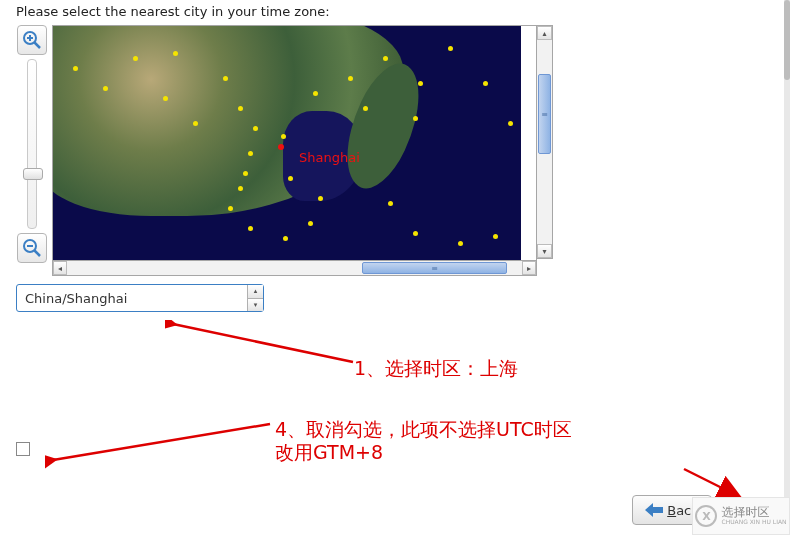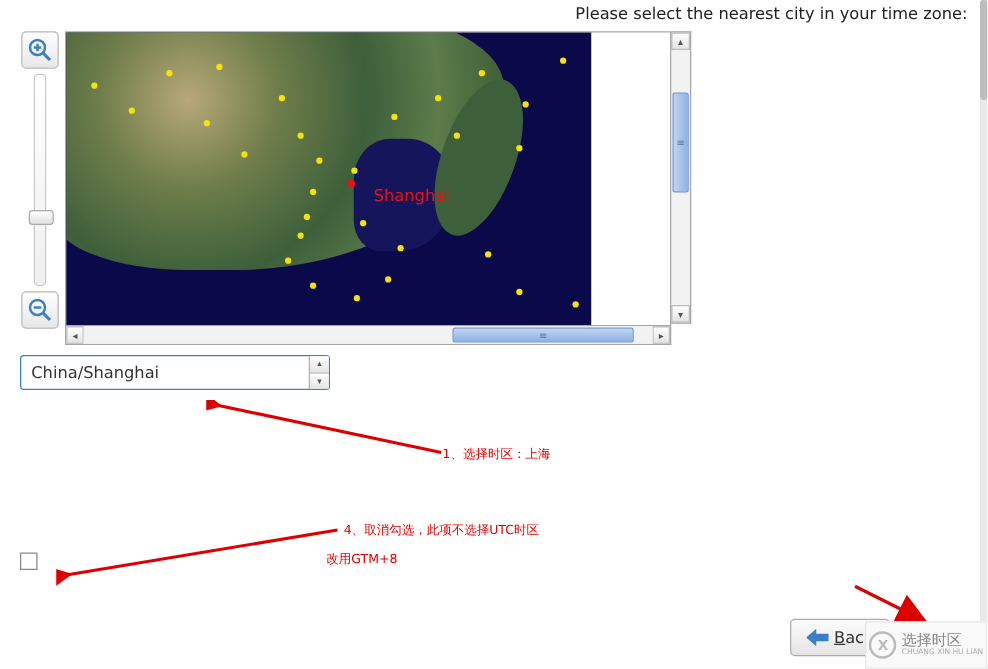--- a/index.html
+++ b/index.html
@@ -1,34 +1,34 @@
 <!DOCTYPE html>
 <html><head>
   <meta charset="utf-8">
   <style>
     * { margin: 0; padding: 0; box-sizing: border-box; }
     body { font-family: "DejaVu Sans", Arial, sans-serif; font-size: 13px; color: #333; width: 790px; height: 535px; background: #fff; position: relative; overflow: hidden; }
-    .container { padding: 4px 16px 0 16px; position: relative; text-align: right; }
+    .container { padding: 4px 16px 0 16px; position: relative; }
     .instruction { font-size: 13px; margin-bottom: 6px; color: #222; }
 
     .map-row { display: flex; align-items: flex-start; gap: 4px; }
 
     .zoom-col { display: flex; flex-direction: column; align-items: center; width: 32px; }
     .zoom-btn { width: 30px; height: 30px; border: 1px solid #b5b5b5; border-radius: 4px; background: linear-gradient(#fff,#e7e7e7); display: flex; align-items: center; justify-content: center; cursor: pointer; }
     .zoom-track { width: 10px; height: 170px; background: linear-gradient(#fff,#efefef); border: 1px solid #c9c9c9; border-radius: 4px; margin: 4px 0; position: relative; }
     .zoom-thumb { position: absolute; left: -5px; width: 20px; height: 12px; background: linear-gradient(#fefefe,#e0e0e0); border: 1px solid #aaa; border-radius: 3px; top: 108px; }
 
     .map-frame { position: relative; width: 485px; border: 1px solid #a6a6a6; }
     .vscroll { width: 16px; display: flex; flex-direction: column; border: 1px solid #a6a6a6; border-left: none; height: 234px; background: #f2f2f2; }
     .vbtn { height: 14px; border: 1px solid #bcbcbc; background: linear-gradient(#fff,#e4e4e4); display: flex; align-items:center; justify-content:center; font-size:8px; color:#555;}
     .vtrack { flex: 1; position: relative; }
     .vthumb { position: absolute; top: 34px; left: 1px; right: 1px; height: 80px; background: linear-gradient(90deg,#c2d4ef,#8fb3e4); border: 1px solid #6f97d4; border-radius: 2px; display:flex; align-items:center; justify-content:center; font-size:8px; color:#4a6fa5;}
 
     .map-wrap { display:flex; }
-    .map { width: 420px; height: 234px; position: relative; overflow: hidden; background: #0a0a4a; }
+    .map { width: 468px; height: 234px; position: relative; overflow: hidden; background: #0a0a4a; }
     .land { position: absolute; background: radial-gradient(circle at 30% 35%, #b8a878 0%, #6e7d4a 25%, #3d5f3a 50%, #5d7c4a 70%, #2d4c2a 100%); }
     .asia { top: -20px; left: -10px; width: 360px; height: 210px; border-radius: 0 40% 60% 30% / 0 30% 70% 20%; }
     .japan { top: 35px; left: 300px; width: 60px; height: 130px; background: #3d5f3a; transform: rotate(25deg); border-radius: 40% 60% 40% 60%; }
     .sea1 { position:absolute; top:85px; left:230px; width:80px; height:90px; background:#15155c; border-radius:40% 50% 60% 30%; }
     .dot { position:absolute; width:5px; height:5px; background:#f5e400; border-radius:50%; }
     .city-mark { position:absolute; color:#e11; font-size:13px; font-weight:normal; }
     .red-dot { position:absolute; width:6px; height:6px; background:#e11; border-radius:50%; }
 
     .hscroll-row { display:flex; border: 1px solid #a6a6a6; border-top:none; width:485px; height:15px; margin-left: 0; }
     .hbtn { width:14px; border:1px solid #bcbcbc; background:linear-gradient(#fff,#e4e4e4); display:flex; align-items:center; justify-content:center; font-size:8px; color:#555;}
@@ -38,21 +38,21 @@
     .selected-city { margin-top: 14px; font-size: 13px; color:#222; }
 
     .tz-select { margin-top: 8px; width: 248px; height: 28px; border: 1px solid #3b7fc4; border-radius: 3px; display: flex; align-items: center; padding: 0 8px; background: #fff; position: relative; cursor:pointer;}
     .tz-spin { position: absolute; right: 0; top: 0; bottom: 0; width: 16px; border-left: 1px solid #b0b0b0; display:flex; flex-direction:column;}
     .tz-spin div { flex:1; display:flex; align-items:center; justify-content:center; font-size:7px; color:#555; background:linear-gradient(#fff,#e4e4e4);}
     .tz-spin div:first-child { border-bottom:1px solid #b0b0b0;}
 
     .checkbox-row { display:flex; align-items:center; margin-top: 130px; gap:6px; }
     .cb { width:14px; height:14px; border:1px solid #888; background:#fff; cursor:pointer; }
 
-    .annot { position:absolute; color:#d00; font-size:10px;text-align:center; }
+    .annot { position:absolute; color:#d00; font-size:19px;text-align:center; }
 
     .back-btn { position:absolute; right:78px; bottom:10px; width:80px; height:30px; border:1px solid #aaa; border-radius:4px; background:linear-gradient(#fdfdfd,#e4e4e4); display:flex; align-items:center; justify-content:center; gap:4px; cursor:pointer; font-size:13px;}
 
     .watermark { position:absolute; right:0; bottom:0; width:98px; height:38px; background:#f9f9f9; border:1px solid #e5e5e5; display:flex; align-items:center; justify-content:center; gap:4px; font-size:10px; color:#888;}
     .wm-circle { width:22px; height:22px; border:2px solid #bbb; border-radius:50%; display:flex; align-items:center; justify-content:center; color:#bbb; font-weight:bold; font-size:11px;}
 
     .arrow-svg { position:absolute; pointer-events:none; }
 
     .right-scroll { position:absolute; right:0; top:0; bottom:38px; width:6px; background:#e8e8e8; }
     .right-scroll-thumb { position:absolute; top:0; left:0; right:0; height:80px; background:#bdbdbd; border-radius:3px;}
@@ -161,21 +161,21 @@
     </div>
   </div>
 
   <div class="checkbox-row">
     <div class="cb"></div>
   </div>
 </div>
 
 <div class="annot" style="top:356px;left:354px">1、选择时区：上海</div>
 <div class="annot" style="top:417px;left:275px">4、取消勾选，此项不选择UTC时区</div>
-<div class="annot" style="top:440px;left:261px">改用GTM+8</div>
+<div class="annot" style="top:440px;left:275px">改用GTM+8</div>
 
 <svg class="arrow-svg" style="top:320px;left:165px" width="190" height="50">
   <defs>
       <marker id="ah1" markerWidth="12" markerHeight="12" refX="2" refY="5" orient="auto">
         <path d="M10,0 L0,5 L10,10 Z" fill="#d00"></path>
       </marker>
     </defs>
   <line x1="188" y1="42" x2="8" y2="4" stroke="#d00" stroke-width="2.5" marker-end="url(#ah1)"></line>
 </svg>
 <svg class="arrow-svg" style="top:420px;left:45px" width="230" height="50">

